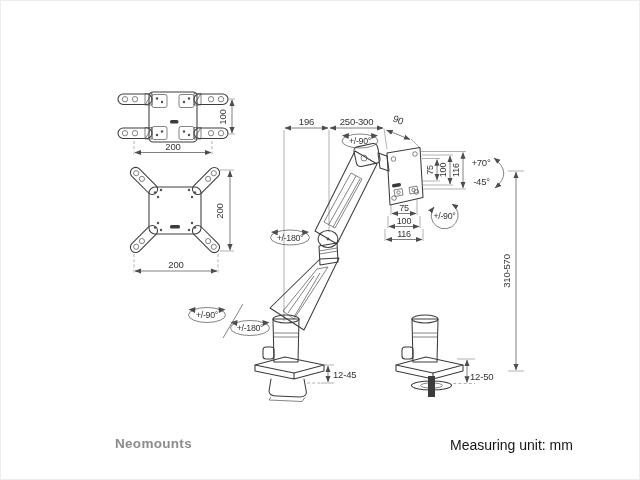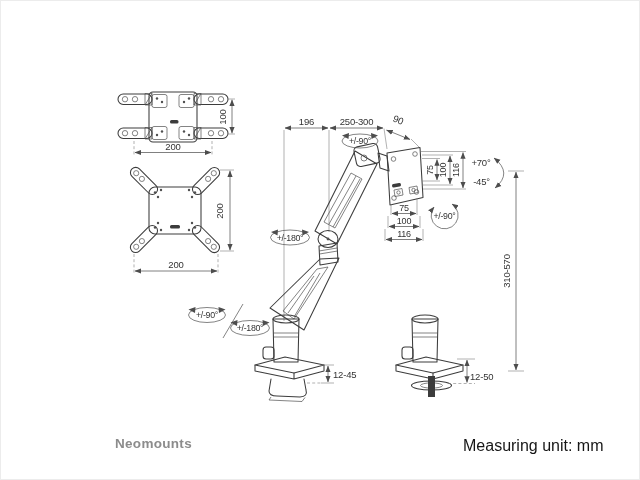--- a/index.html
+++ b/index.html
@@ -19,21 +19,21 @@
   .ext{stroke:#7d7d7d;stroke-width:0.6;fill:none;}
   .dash{stroke-dasharray:3 2.2;}
   .slot{fill:#3c3c3c;stroke:none;}
   .dot{fill:#4f4f4f;stroke:none;}
   .ah{fill:#4d4d4d;stroke:none;}
   .brand{
     position:absolute;left:114px;top:435px;font-size:13.5px;font-weight:600;
     color:#8c8c8c;letter-spacing:0.3px;
   }
   .unit{
-    position:absolute;left:449px;top:436px;font-size:16px;color:#161616;margin-left:13px;
+    position:absolute;left:449px;top:436px;font-size:14px;color:#161616;
   }
 </style>
 </head>
 <body>
 
 <div class="canvas">
 <svg width="640" height="480" viewBox="0 0 640 480">
   <defs>
     <marker id="arr" viewBox="0 0 10 10" refX="9.5" refY="5" markerWidth="6.5" markerHeight="6.5" orient="auto-start-reverse" markerUnits="userSpaceOnUse">
       <path d="M0,1 L10,5 L0,9 Z" fill="#4d4d4d"></path>

